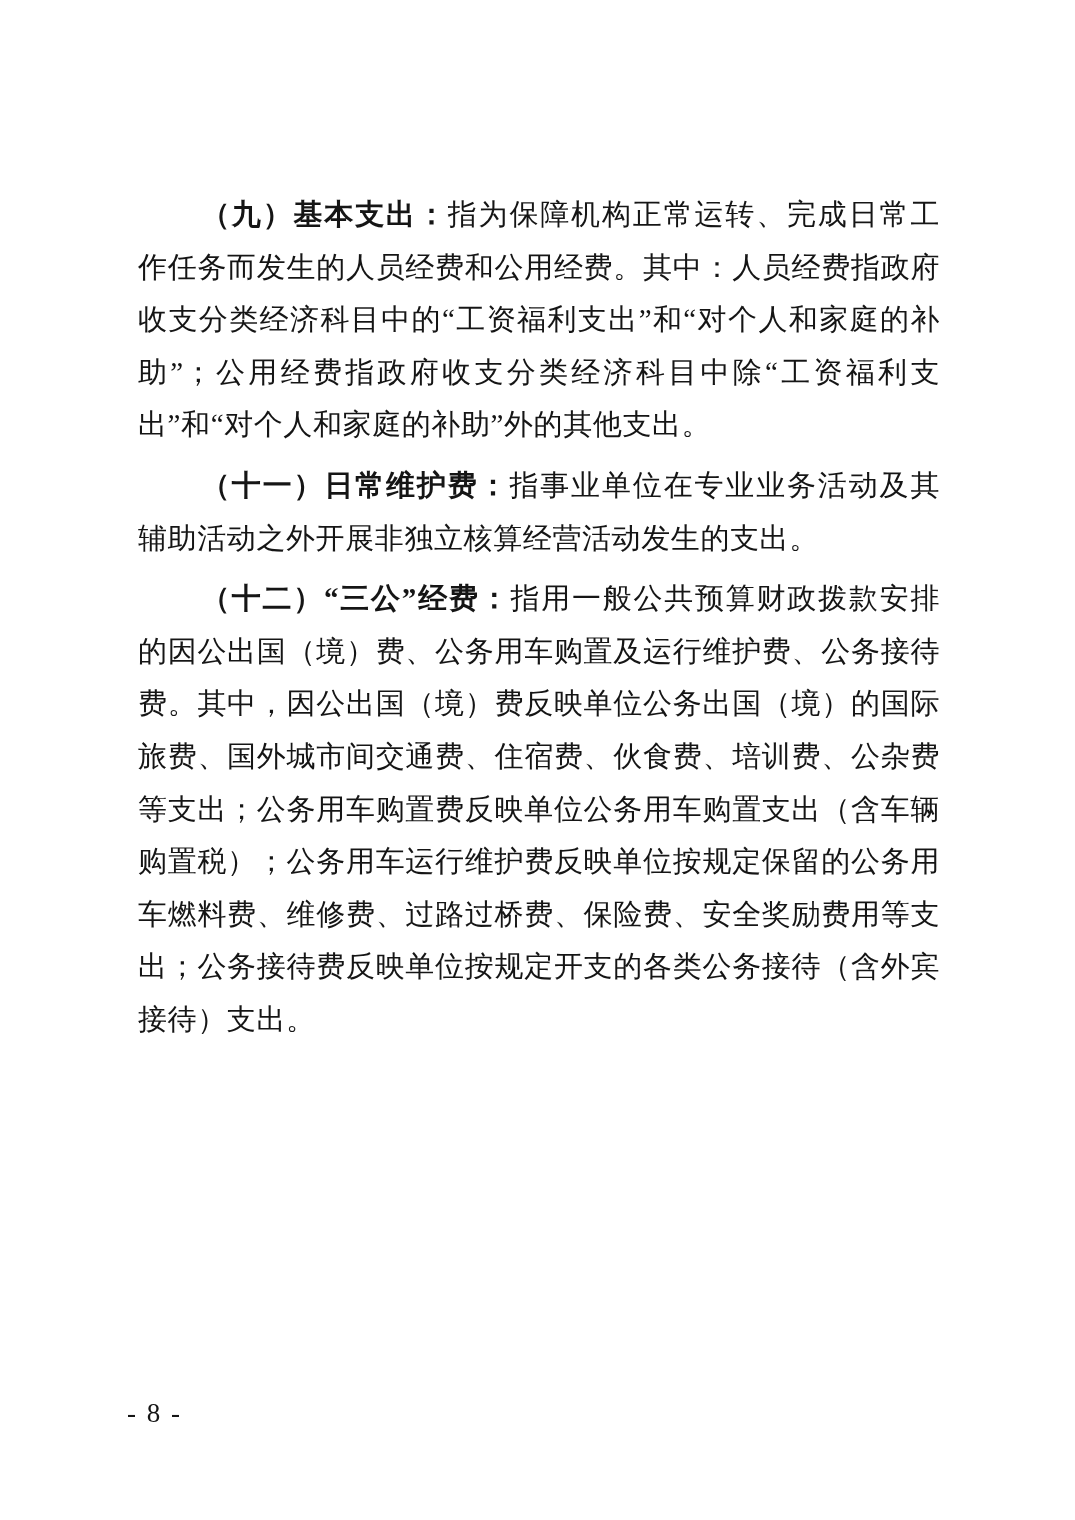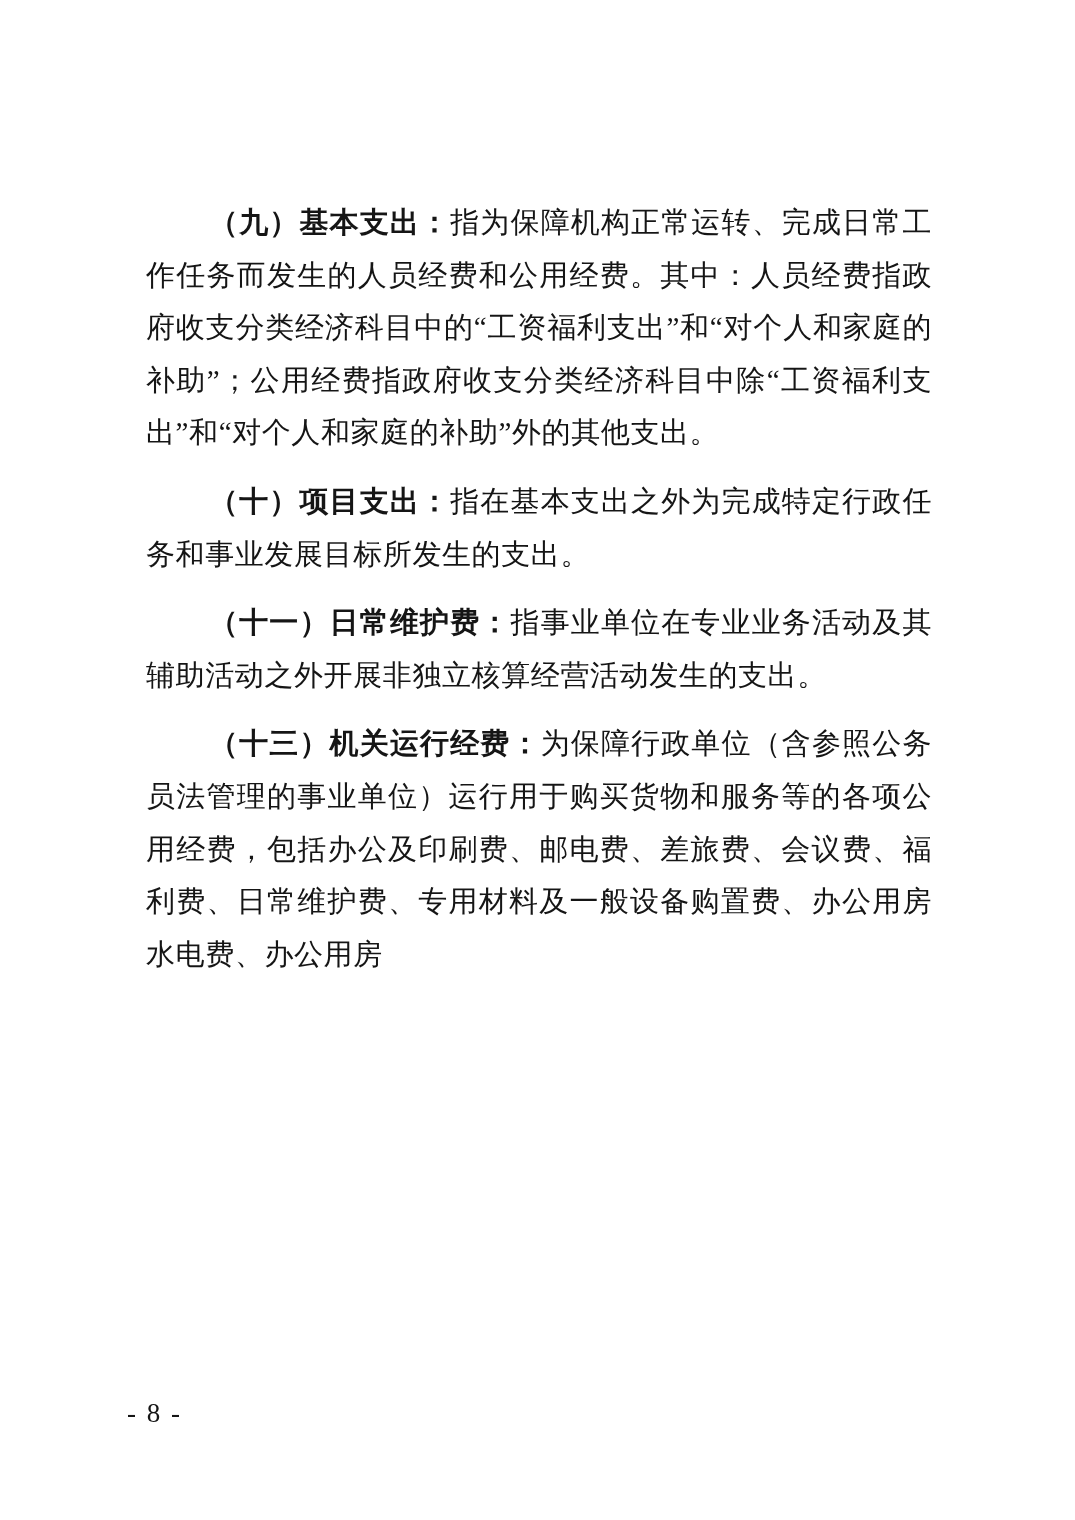--- a/index.html
+++ b/index.html
@@ -21,21 +21,21 @@
     left: 130px;
     top: 180px;
     width: 818px;
     font-size: 29px;
     line-height: 52.6px;
     letter-spacing: 0.6px;
     text-align: justify;
     text-justify: inter-character;
   }
   .content p {
-    margin: 16px;
+    margin: 8px;
     padding: 0;
     text-indent: 63px;
   }
   .lead {
     font-weight: bold;
   }
   .page-footer {
     position: absolute;
     left: 127px;
     top: 1398px;
@@ -48,30 +48,27 @@
 <body>
 
 <div class="page">
 
   <div class="content">
 
     <p>
       <span class="lead">（九）基本支出：</span><span>指为保障机构正常运转、完成日常工作任务而发生的人员经费和公用经费。其中：人员经费指政府收支分类经济科目中的“工资福利支出”和“对个人和家庭的补助”；公用经费指政府收支分类经济科目中除“工资福利支出”和“对个人和家庭的补助”外的其他支出。</span>
     </p>
 
-    <p>
-      <span class="lead">（十）项目支出：</span><span>指在基本支出之外为完成特定行政任务和事业发展目标所发生的支出。</span>
-    </p>
 
     <p>
       <span class="lead">（十一）日常维护费：</span><span>指事业单位在专业业务活动及其辅助活动之外开展非独立核算经营活动发生的支出。</span>
     </p>
 
+    <p>
+      <span class="lead">（十二）“三公”经费：</span><span>指用一般公共预算财政拨款安排的因公出国（境）费、公务用车购置及运行维护费、公务接待费。其中，因公出国（境）费反映单位公务出国（境）的国际旅费、国外城市间交通费、住宿费、伙食费、培训费、公杂费等支出；公务用车购置费反映单位公务用车购置支出（含车辆购置税）；公务用车运行维护费反映单位按规定保留的公务用车燃料费、维修费、过路过桥费、保险费、安全奖励费用等支出；公务接待费反映单位按规定开支的各类公务接待（含外宾接待）支出。</span>
+    </p>
 
-    <p>
-      <span class="lead">（十三）机关运行经费：</span><span>为保障行政单位（含参照公务员法管理的事业单位）运行用于购买货物和服务等的各项公用经费，包括办公及印刷费、邮电费、差旅费、会议费、福利费、日常维护费、专用材料及一般设备购置费、办公用房水电费、办公用房</span>
-    </p>
 
   </div>
 
   <div class="page-footer">- 8 -</div>
 
 </div>
 
 </body></html>

